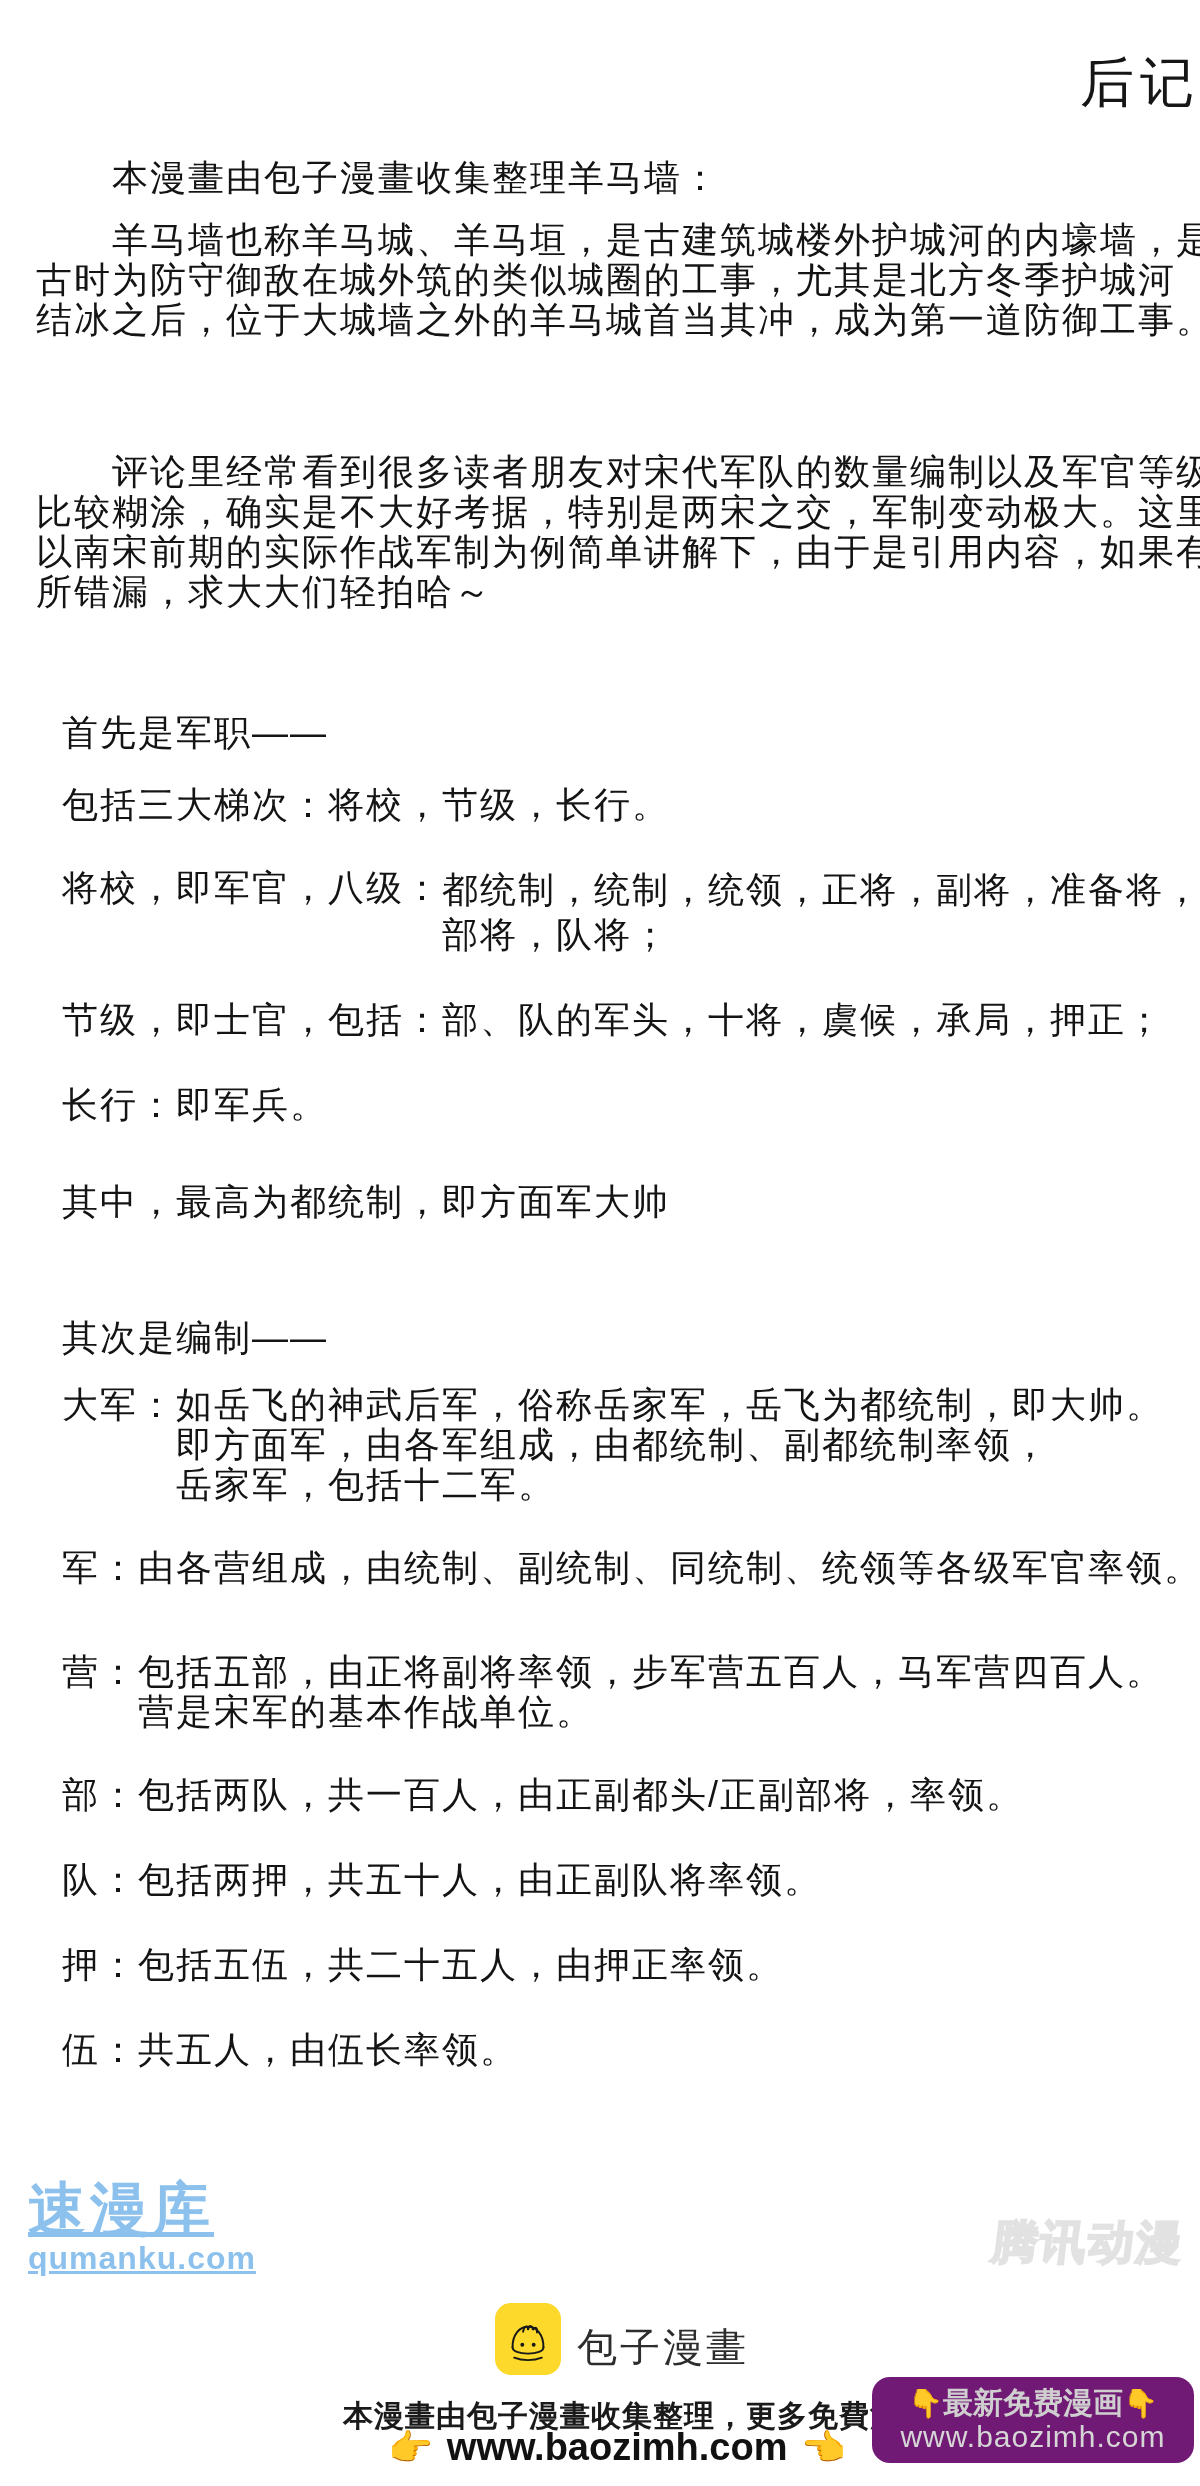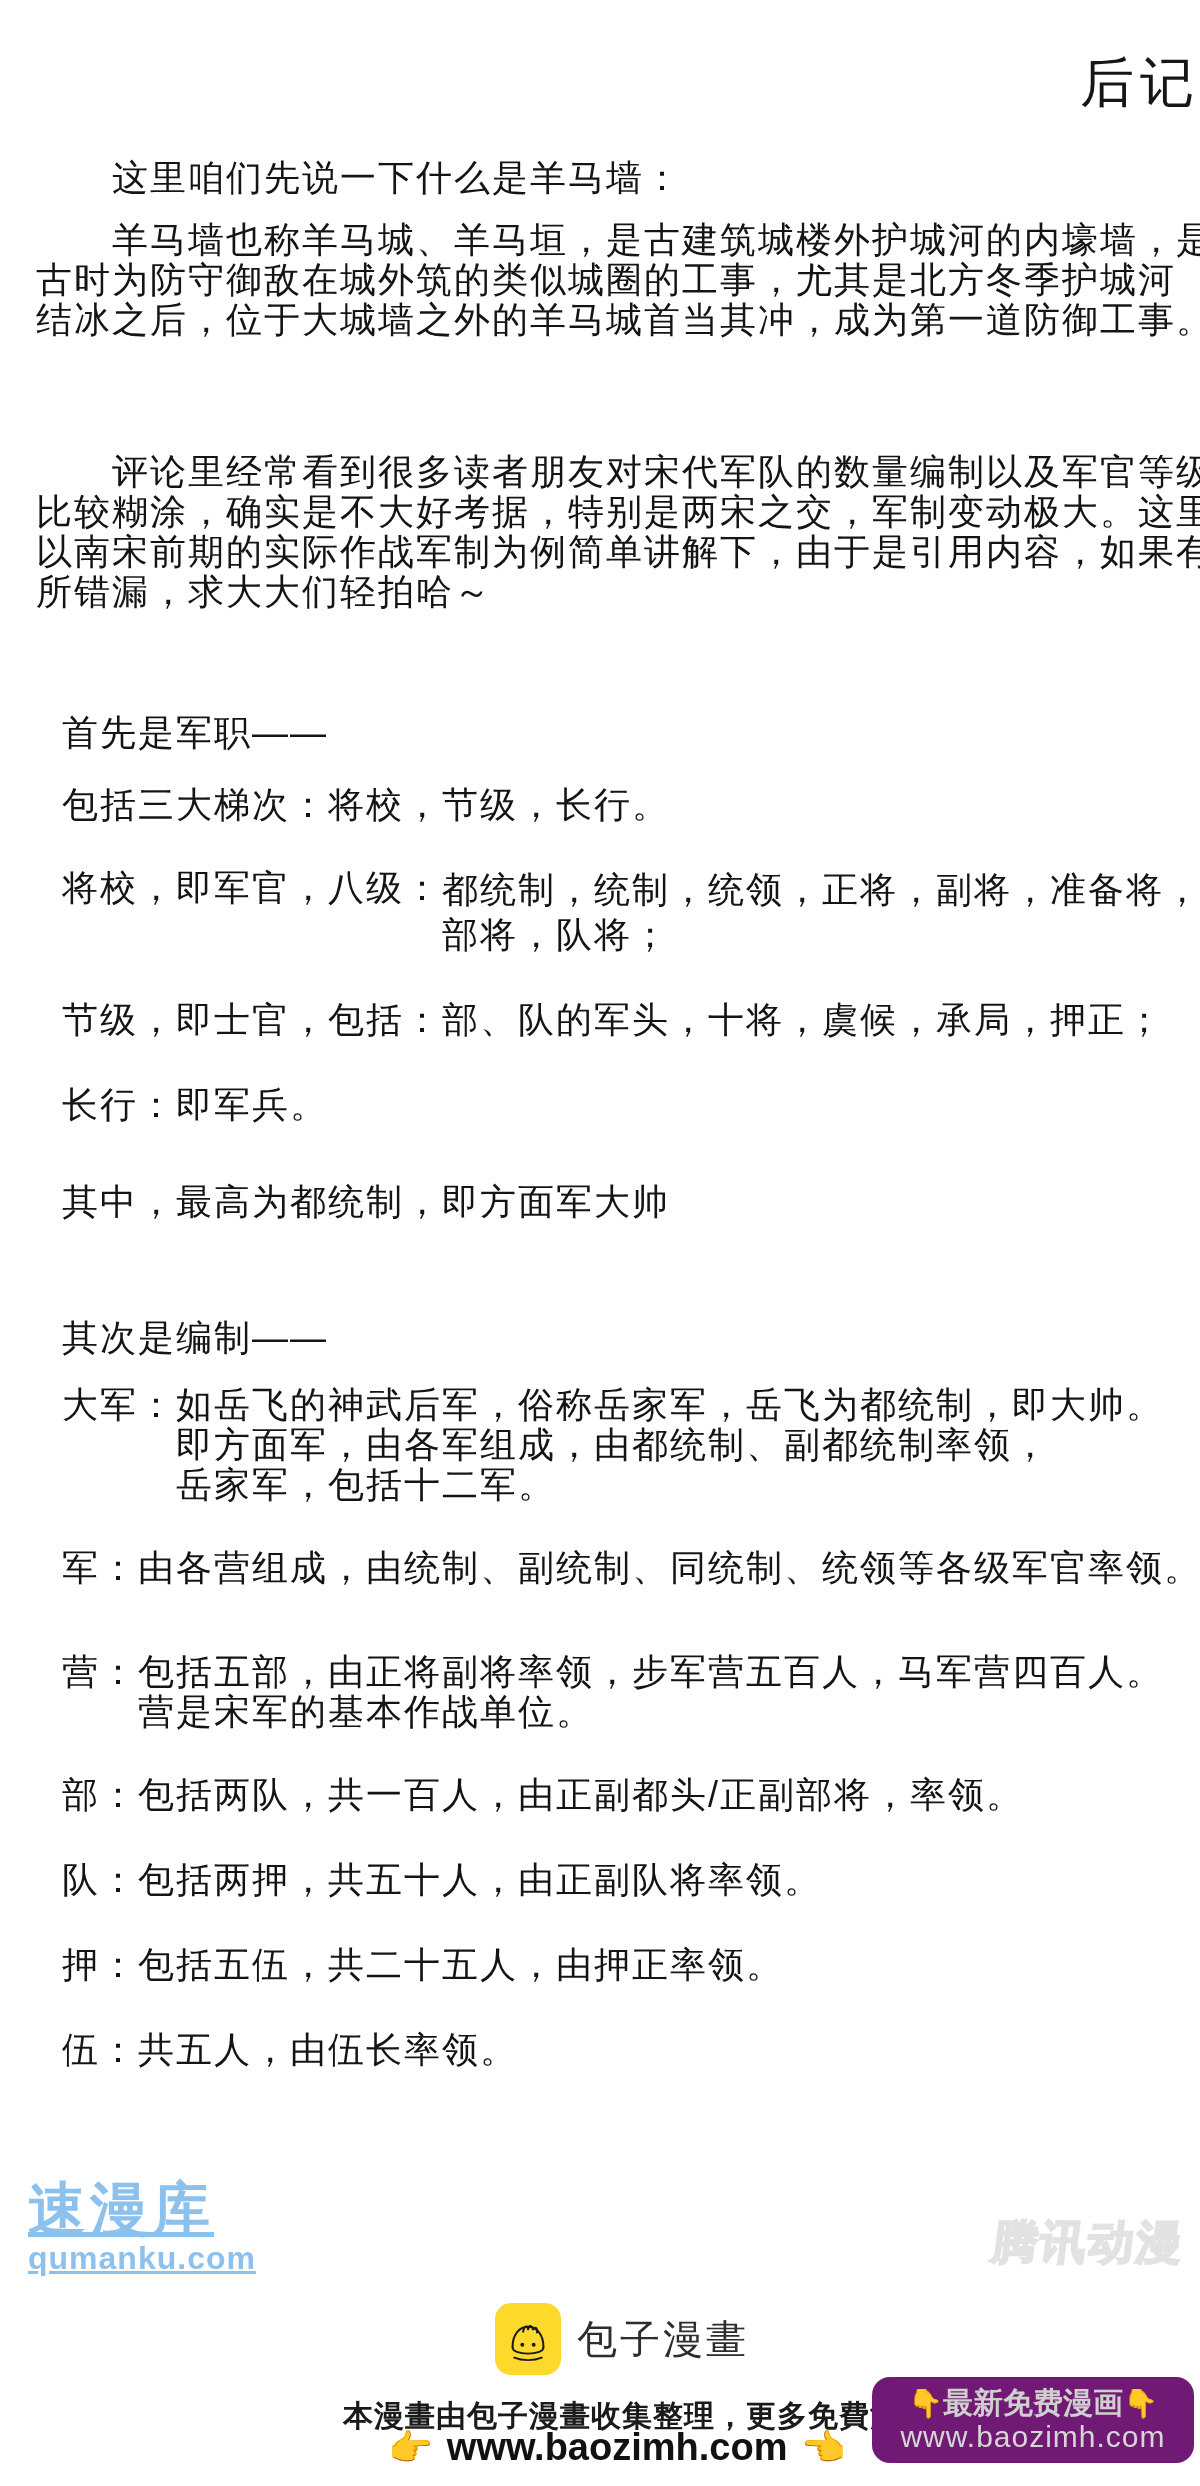--- a/index.html
+++ b/index.html
@@ -21,21 +21,21 @@
   }
   
   .qumanku{color:#8CC1ED;line-height:1;}
   .qumanku .cn{font-size:58px;font-weight:700;letter-spacing:4px;}
   .qumanku .dom{font-size:32px;font-weight:700;letter-spacing:1px;margin-top:4px;}
   .tencent{
     font-size:46px;font-weight:900;color:#fbfbfb;
     -webkit-text-stroke:2px #e2e2e2;letter-spacing:2px;
     transform:skewX(-7deg);
   }
-  .baozi-row{display:flex;align-items:center;gap:16px;}
+  .baozi-row{display:flex;align-items:flex-end;gap:16px;}
   .baozi-logo{width:66px;height:72px;border-radius:16px;background:#FDD92B;
     display:flex;align-items:center;justify-content:center;}
   .baozi-brand{font-size:40px;font-weight:500;color:#2d2d2d;letter-spacing:3px;}
   .notice{font-size:30px;font-weight:700;letter-spacing:1px;color:#1a1a1a;white-space:nowrap;}
   .urlrow{display:flex;align-items:center;gap:14px;font-size:38px;font-weight:700;color:#111;}
   .hand{color:#F5C33B;font-size:36px;}
   .promo{
     left:872px;top:2377px;width:322px;height:86px;background:#701a75;
     border-radius:18px;display:flex;flex-direction:column;align-items:center;
     justify-content:center;line-height:1.15;
@@ -45,21 +45,21 @@
   .promo .l2{font-size:30px;color:#d6d6d6;white-space:nowrap;letter-spacing:1px;}
 </style>
 </head>
 <body>
 
 <div id="page">
 
   <div class="abs title" style="top:52px;left:0;">后记</div>
 
   <div class="abs line indent" style="top:158px;left:40px;">
-    <span>这里咱们先说一下什么是</span><span class="bd">羊马墙：</span>
+    <span>本漫畫由包子漫畫收集整理</span><span class="bd">羊马墙：</span>
   </div>
 
   <div class="abs" style="top:220px;left:40px;">
     <div class="line indent">羊马墙也称羊马城、羊马垣，是古建筑城楼外护城河的内壕墙，是</div>
     <div class="line" style="margin-left:-4px;">古时为防守御敌在城外筑的类似城圈的工事，尤其是北方冬季护城河</div>
     <div class="line" style="margin-left:-4px;">结冰之后，位于大城墙之外的羊马城首当其冲，成为第一道防御工事。</div>
   </div>
 
   <div class="abs" style="top:452px;left:40px;">
     <div class="line indent">评论里经常看到很多读者朋友对宋代军队的数量编制以及军官等级</div>

